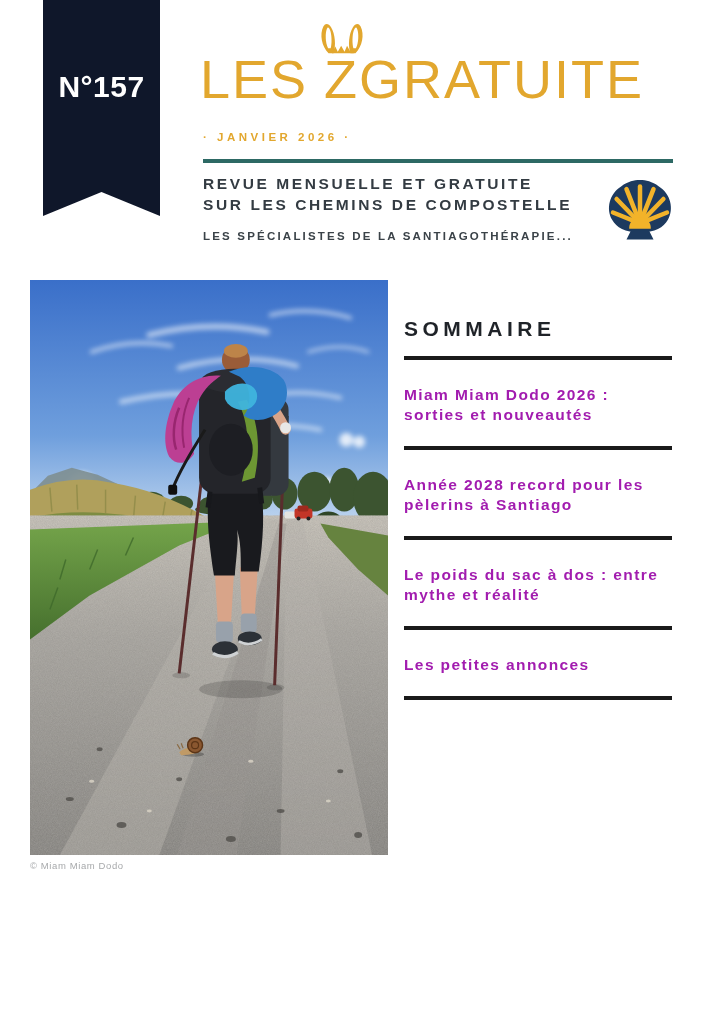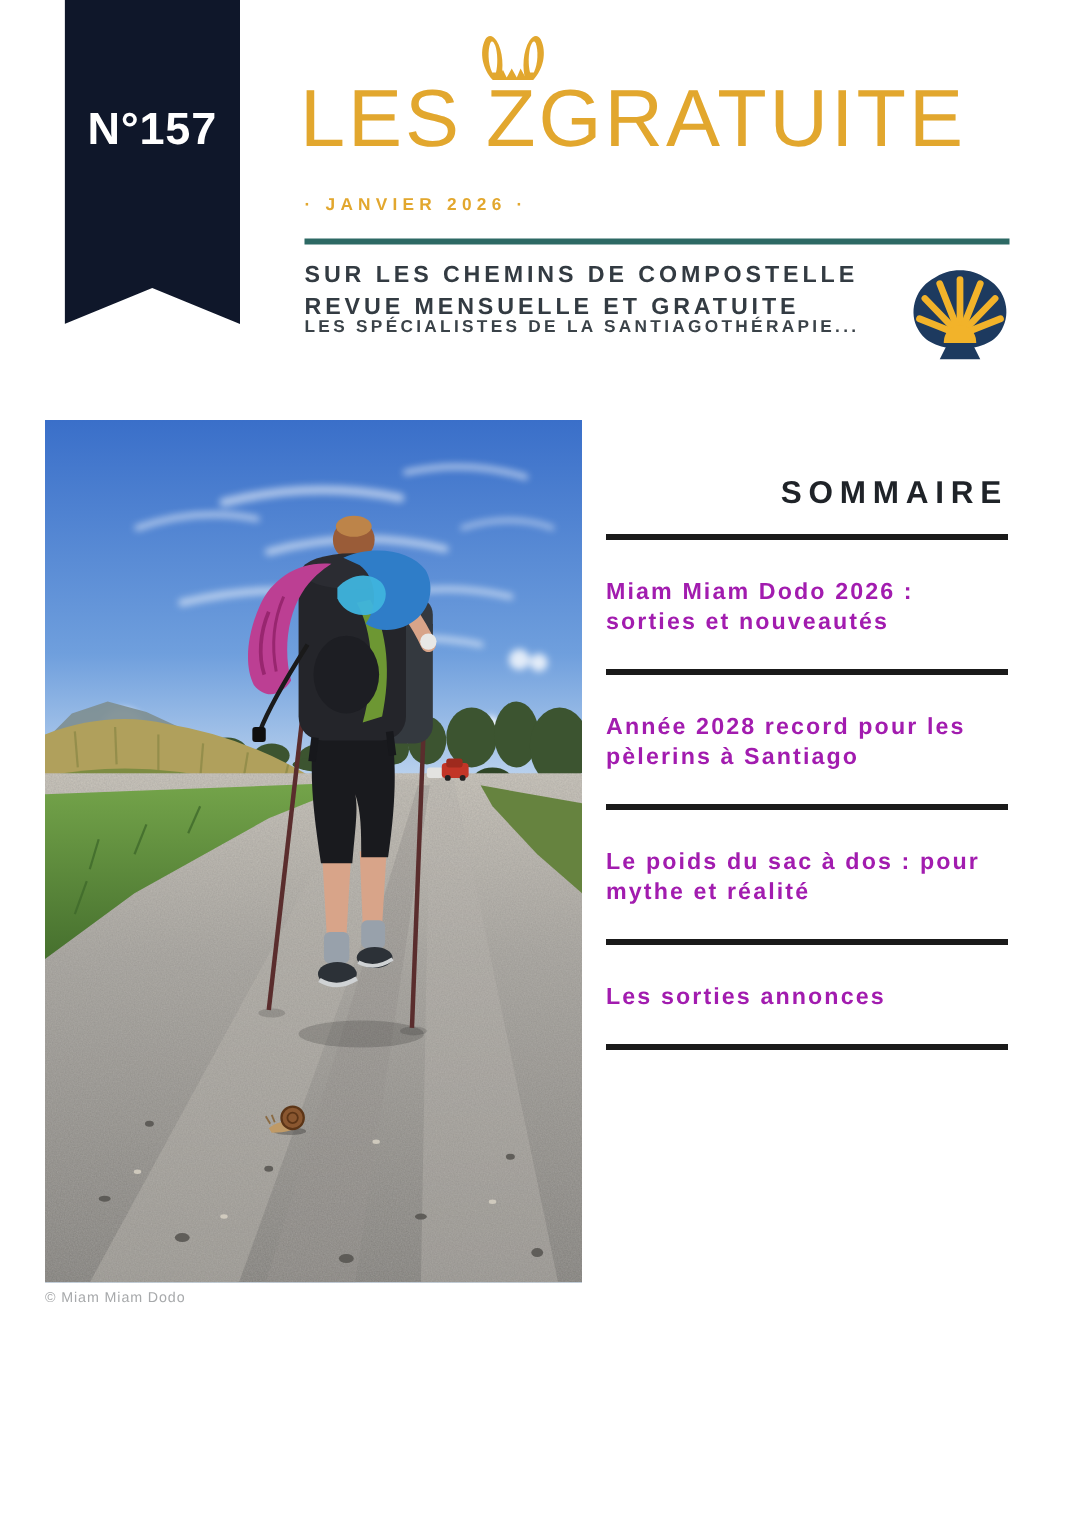--- a/index.html
+++ b/index.html
@@ -38,21 +38,21 @@
   .teal-rule {
     position:absolute; left:203px; top:159px; width:470px; height:4px;
     background:#2D6964;
   }
   .subtitle {
     position:absolute; left:203px; top:173px; width:440px;
     color:#333B42; font-size:15.5px; font-weight:bold; letter-spacing:2.6px;
     line-height:21px; white-space:nowrap;
   }
   .tagline {
-    position:absolute; left:203px; top:212px;
+    position:absolute; left:203px; top:230px;
     color:#3A4248; font-size:11.5px; font-weight:bold; letter-spacing:2.2px;
   }
   .shell-logo { position:absolute; left:604px; top:176px; width:72px; height:64px; }
 
   
   .photo-frame {
     position:absolute; left:30px; top:280px; width:358px; height:575px;
     overflow:hidden; background:#9db9d8;
   }
   .photo-frame svg { display:block; width:358px; height:575px; }
@@ -60,21 +60,21 @@
     position:absolute; left:30px; top:860px;
     color:#A7A9AB; font-size:9.5px; letter-spacing:0.6px;
   }
 
   
   .sommaire {
     position:absolute; left:404px; top:317px; width:268px;
   }
   .sommaire h2 {
     color:#1F2328; font-size:21px; font-weight:bold; letter-spacing:4.5px;
-    padding-bottom:15px; border-bottom:4px solid #1a1a1a;text-align:right;
+    padding-bottom:15px; border-bottom:4px solid #1a1a1a;
   }
   .sommaire ul { list-style:none; }
   .sommaire li {
     color:#a21caf; font-size:15.5px; font-weight:bold; letter-spacing:1.4px;
     line-height:20px; padding:25px 0 21px 0;
     border-bottom:4px solid #1a1a1a;
     cursor:pointer;
   }
 </style>
 </head>
@@ -98,22 +98,22 @@
             <path d="M18,36 L22,28 L25,34 L29,27 L33,34 L36,27 L40,34 L42,29 L44,36 Z"></path>
           </g>
         </svg><span>Z</span></span><span>GRATUITE</span>
     </div>
 
     <div class="date-line">· JANVIER 2026 ·</div>
 
     <div class="teal-rule"></div>
 
     <div class="subtitle">
+      <div>REVUE MENSUELLE ET GRATUITE</div>
       <div>SUR LES CHEMINS DE COMPOSTELLE</div>
-      <div>REVUE MENSUELLE ET GRATUITE</div>
     </div>
 
     <div class="tagline">LES SPÉCIALISTES DE LA SANTIAGOTHÉRAPIE...</div>
 
     <svg class="shell-logo" viewBox="0 0 80 70" aria-hidden="true">
       <path fill="#1D3A5F" d="M9,48 C2,36 6,19 19,11 C27,5.5 33,4 40,4 C47,4 53,5.5 61,11 C74,19 78,36 71,48 C66,57 57,61.5 40,62.5 C23,61.5 14,57 9,48 Z"></path>
       <path fill="#1D3A5F" d="M30,60 L25,70 L55,70 L50,60 Z"></path>
       <g stroke="#F2B32A" stroke-width="5" stroke-linecap="round">
         <line x1="40" y1="52" x2="40" y2="11"></line>
         <line x1="40" y1="52" x2="25" y2="14"></line>
@@ -328,18 +328,18 @@
     </svg>
   </div>
 
   <div class="photo-caption">© Miam Miam Dodo</div>
 
   <div class="sommaire">
     <h2>SOMMAIRE</h2>
     <ul>
       <li>Miam Miam Dodo 2026 : sorties et nouveautés</li>
       <li>Année 2028 record pour les pèlerins à Santiago</li>
-      <li>Le poids du sac à dos : pour mythe et réalité</li>
-      <li>Les sorties annonces</li>
+      <li>Le poids du sac à dos : entre mythe et réalité</li>
+      <li>Les petites annonces</li>
     </ul>
   </div>
 
 </div>
 
 </body></html>

